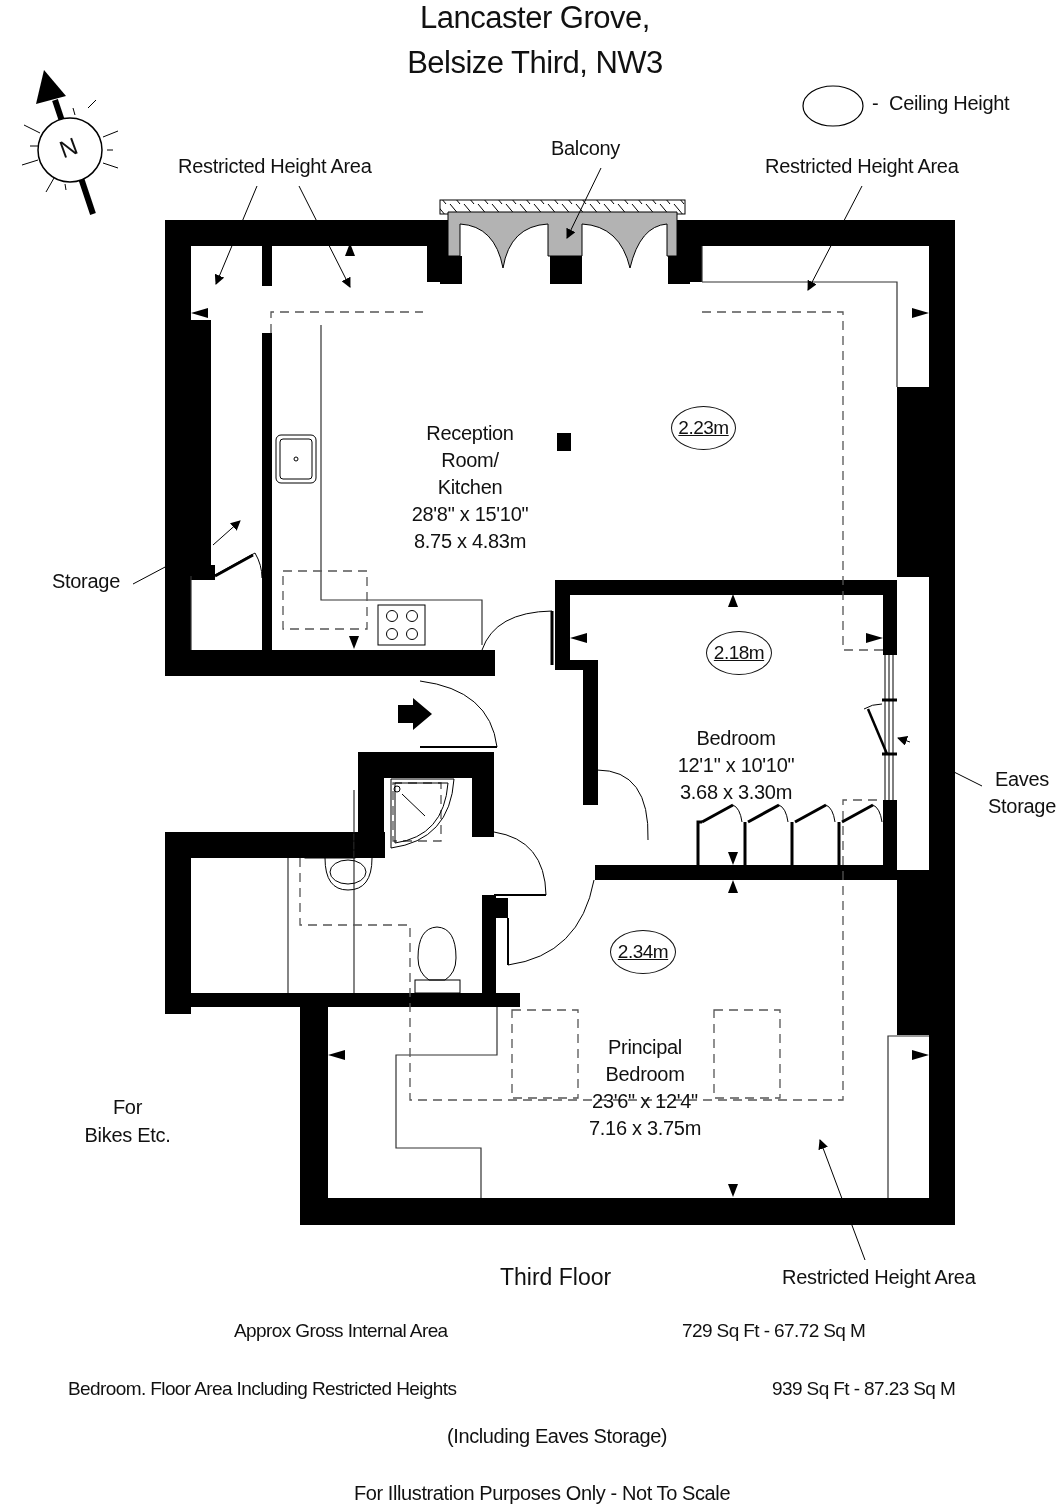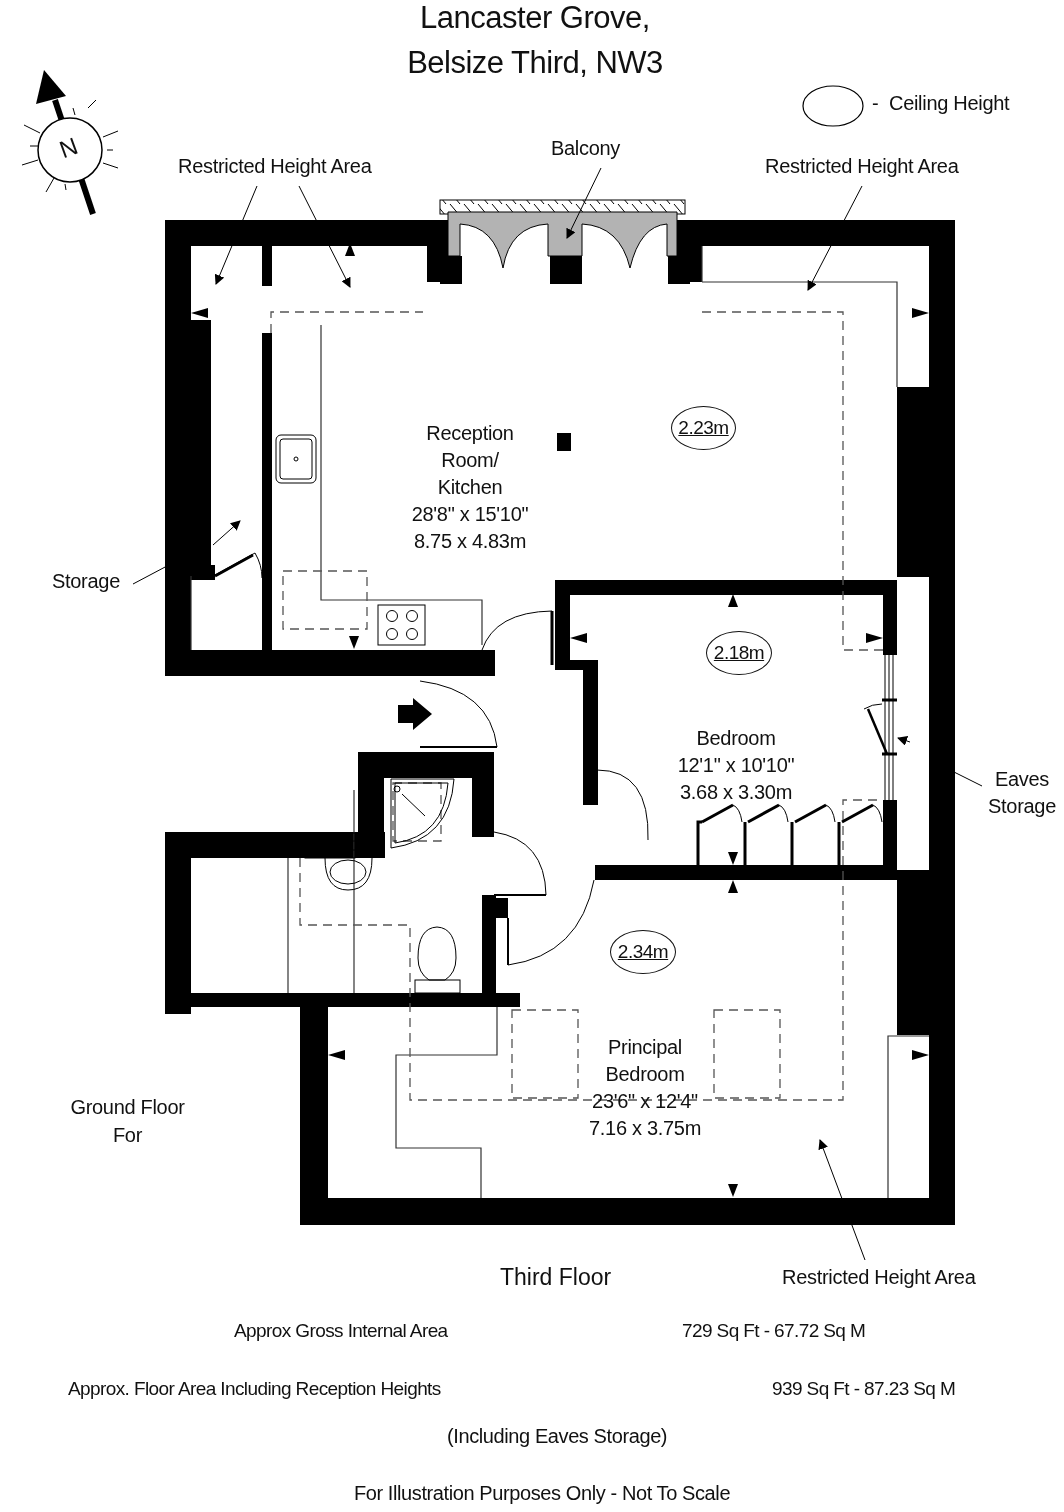--- a/index.html
+++ b/index.html
@@ -262,28 +262,28 @@
   <div>7.16 x 3.75m</div>
 </div>
 
 <div class="txt lbl" style="left:52px; top:570px;">Storage</div>
 <div class="txt lbl center" style="left:980px; top:766px; width:84px; line-height:27px;">
   <div>Eaves</div>
   <div>Storage</div>
 </div>
 
 <div class="txt lbl center" style="left:0px; top:1093px; width:255px; line-height:28px;">
-  <div>Ground Floor</div>
   <div>For</div>
+  <div>Bikes Etc.</div>
 </div>
 
 <div class="txt" style="left:500px; top:1264px; font-size:23px;">Third Floor</div>
 <div class="txt lbl" style="left:782px; top:1266px;">Restricted Height Area</div>
 
 <div class="txt area" style="left:234px; top:1320px;">Approx Gross Internal Area</div>
 <div class="txt area" style="left:682px; top:1320px;">729 Sq Ft  - 67.72 Sq M</div>
-<div class="txt area" style="left:68px; top:1378px;">Approx. Floor Area Including Reception Heights</div>
+<div class="txt area" style="left:68px; top:1378px;">Bedroom. Floor Area Including Restricted Heights</div>
 <div class="txt area" style="left:772px; top:1378px;">939 Sq Ft  -  87.23 Sq M</div>
 <div class="txt small" style="left:447px; top:1425px;">(Including Eaves Storage)</div>
 
 <div class="txt small center" style="left:0; top:1482px; width:1084px;">For Illustration Purposes Only - Not To Scale</div>
 
 <div class="txt" style="left:60px; top:134px; font-size:24px; transform:rotate(-20deg);">N</div>
 
 </body></html>

